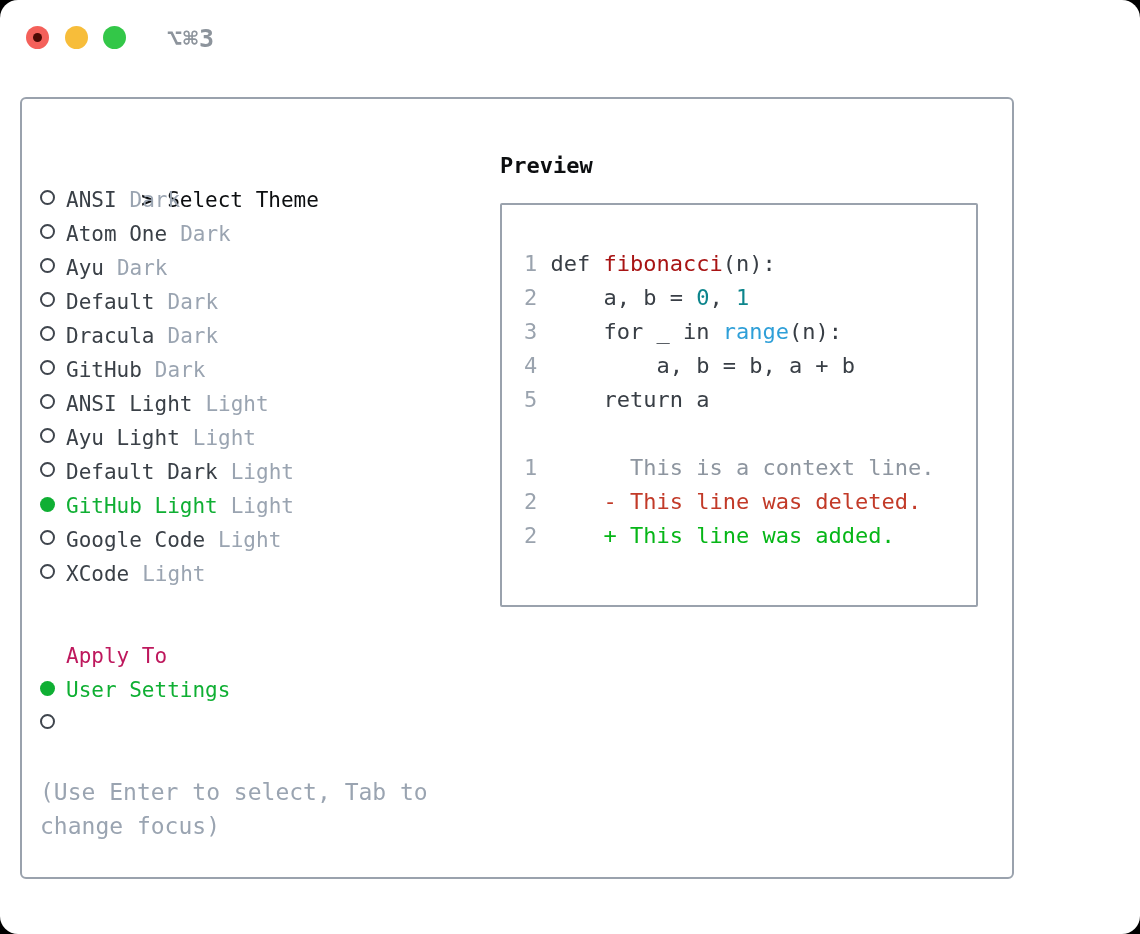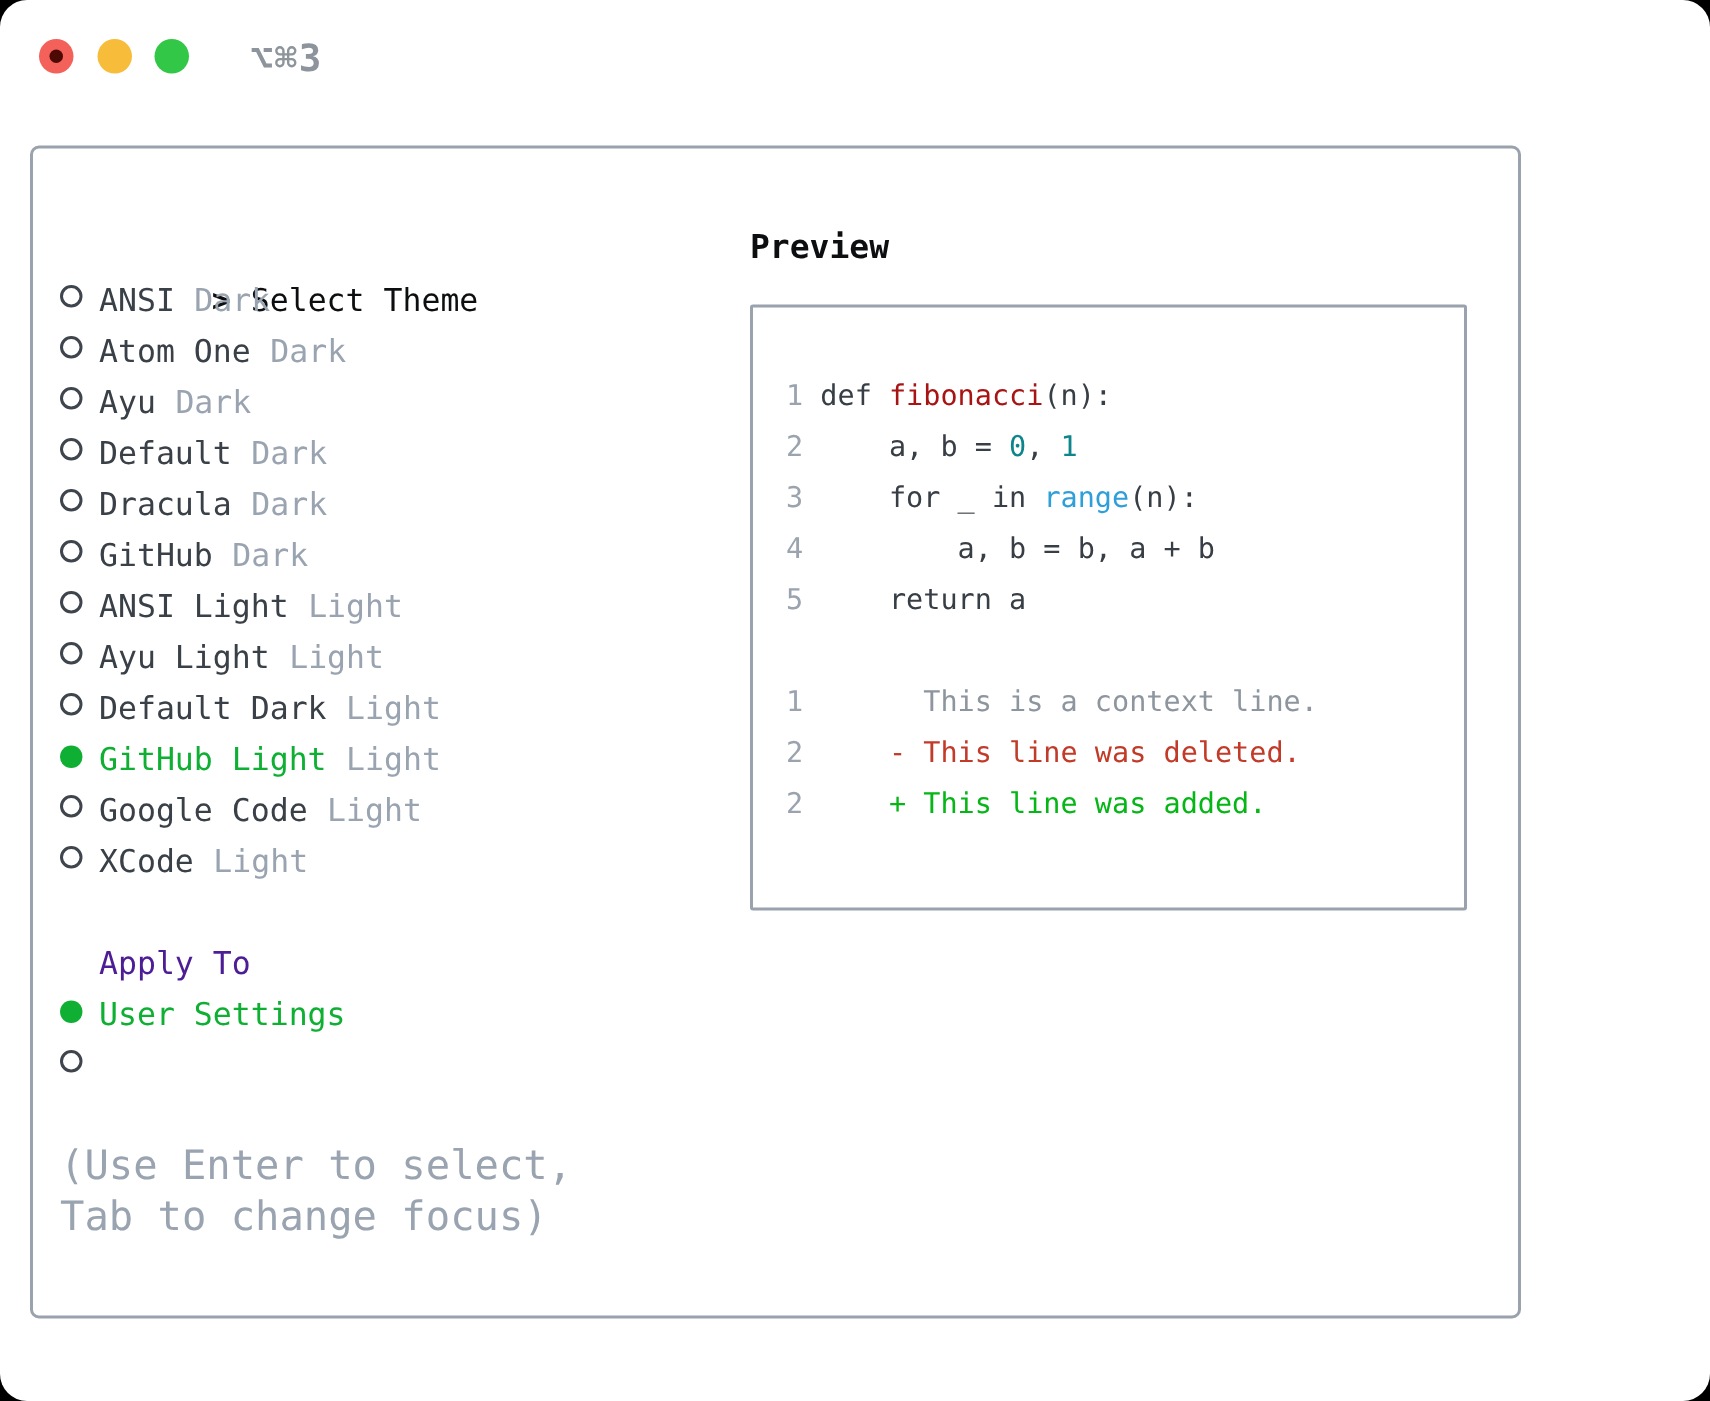--- a/index.html
+++ b/index.html
@@ -25,31 +25,31 @@
   .right{position:absolute;left:478px;top:50px;width:492px;}
   .row{height:34px;line-height:34px;font-size:21px;white-space:pre;color:var(--text-dark);}
   .gutter{display:inline-block;width:26px;vertical-align:top;}
   .caret{font-weight:bold;color:#0c0e10;}
   .header-label{font-weight:normal;color:#0c0e10;}
   .radio{display:inline-block;width:11px;height:11px;border:2px solid var(--ring-dark);border-radius:50%;margin-bottom:2px;}
   .radio.filled{width:15px;height:15px;border:none;background:var(--selection-green);margin-bottom:1px;}
   .opt-name{color:var(--text-dark);text-align:right;}
   .option-row.selected .opt-name{color:var(--selection-green);}
   .opt-tag{color:var(--muted-gray);margin-left:13px;}
-  .apply-header{padding-left:26px;color:#4c1d95;}
+  .apply-header{padding-left:26px;color:#be185d;margin-top:14px;}
   .spacer{height:34px;}
-  .hint{width:404px;font-size:27px;line-height:34px;color:var(--muted-gray);word-break:normal;}
+  .hint{width:404px;font-size:23px;line-height:34px;color:var(--muted-gray);word-break:normal;}
   
   .preview-label{height:34px;line-height:34px;font-size:22px;font-weight:bold;color:#0c0e10;}
   .preview-box{
     margin-top:20px;width:478px;height:404px;box-sizing:border-box;
     border:2px solid var(--border-gray);border-radius:2px;background:#fff;
     padding:42px 0 0 22px;overflow:hidden;
   }
-  .cline{height:34px;line-height:34px;font-size:19px;white-space:pre;}
+  .cline{height:34px;line-height:34px;font-size:22px;white-space:pre;}
   .ln{display:inline-block;width:1ch;margin-right:1ch;color:var(--linenum-gray);}
   .c-fg{color:var(--code-fg);}
   .c-red{color:var(--function-red);}
   .c-teal{color:var(--number-teal);}
   .c-blue{color:var(--builtin-blue);}
   .c-gray{color:var(--context-gray);}
   .c-dred{color:var(--deleted-red);}
   .c-dgreen{color:var(--added-green);}
 </style>
 </head>

